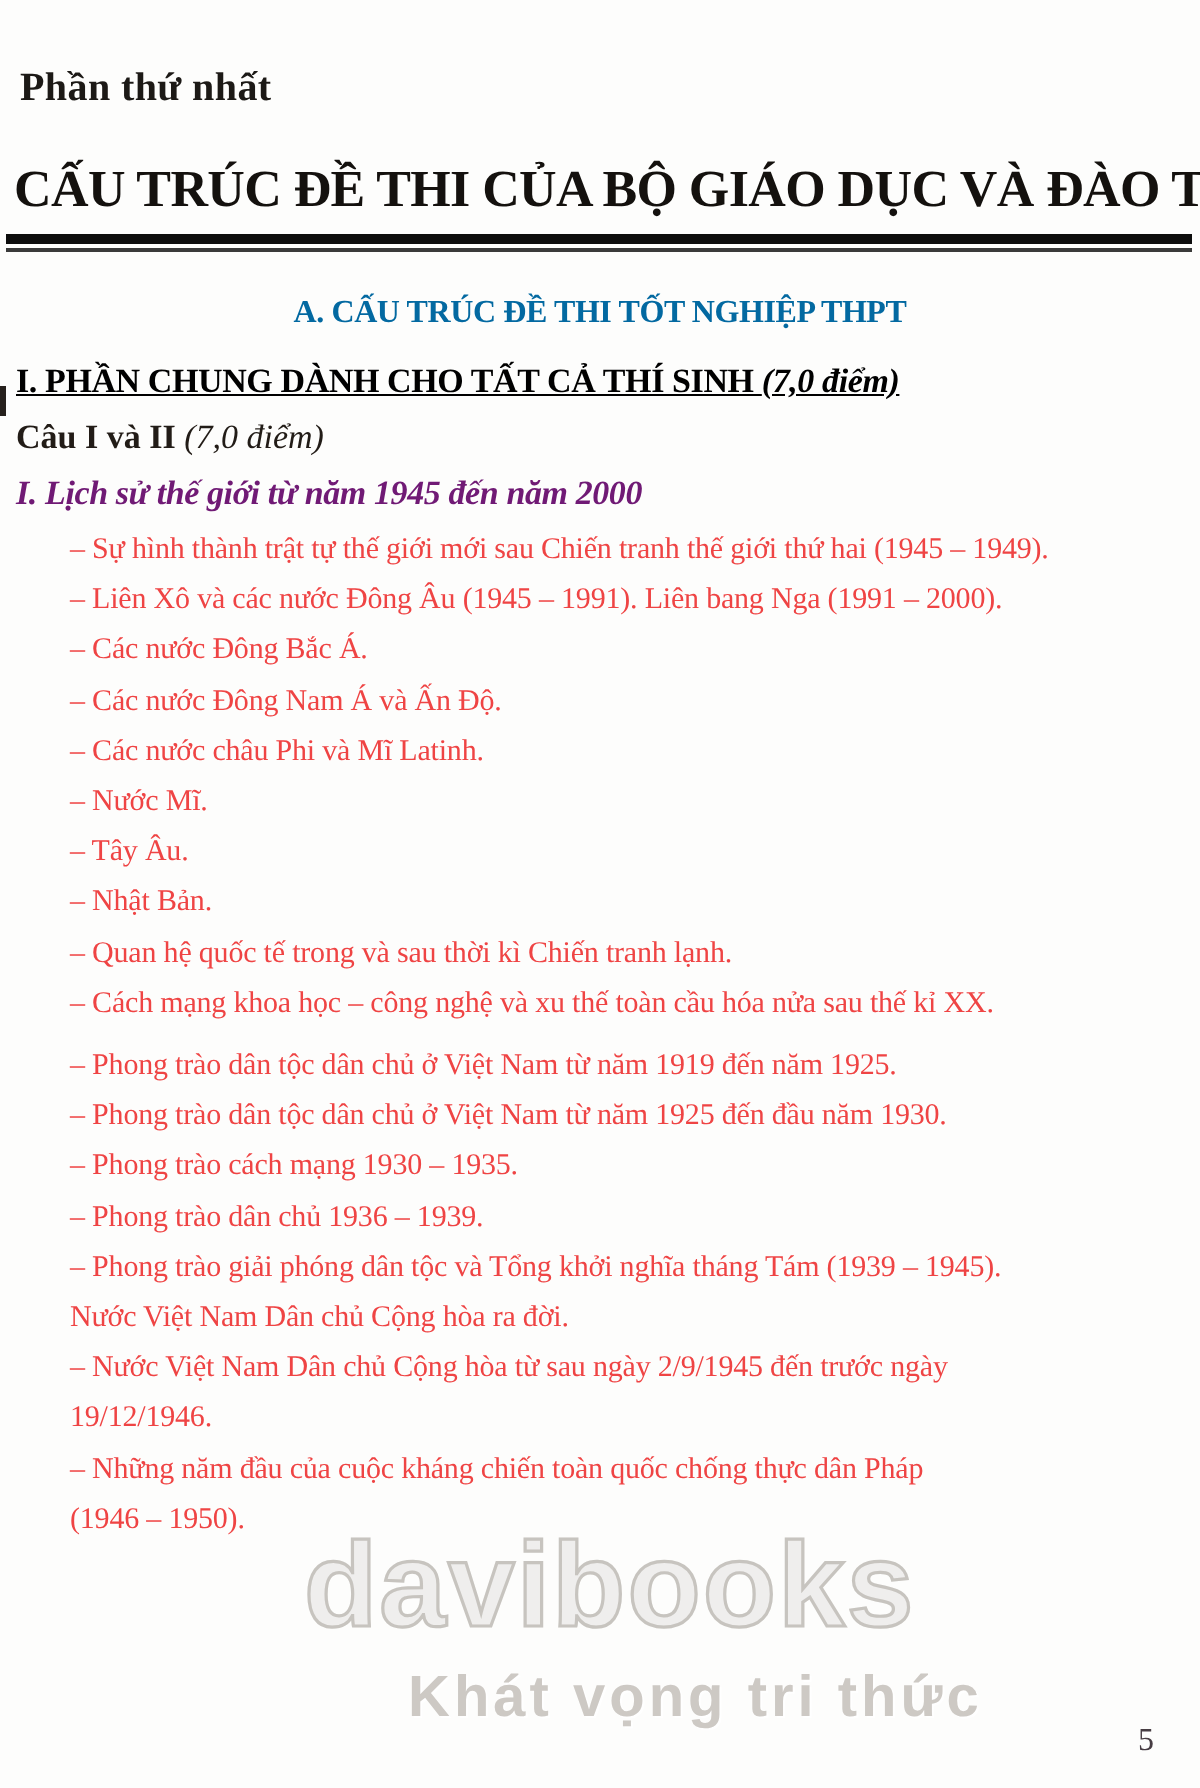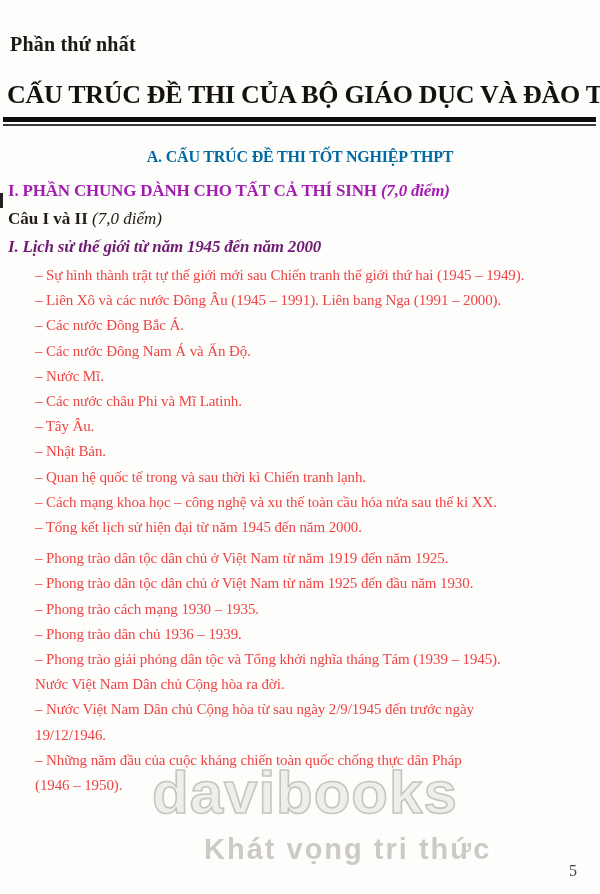--- a/index.html
+++ b/index.html
@@ -44,21 +44,22 @@
     font-weight: bold;
     letter-spacing: -0.2px;
     color: #0369a1;
   }
   .heading-common {
     margin: 15px 8px 0 8px;
     font-size: 17px;
     font-weight: bold;
     letter-spacing: -0.2px;
     white-space: nowrap;
-    color: #a21caf;
+    color: #000000;
+    text-decoration: underline;
   }
   .pts-bold-italic { font-style: italic; font-weight: bold; }
   .question-line {
     margin: 8px 8px 0 8px;
     font-size: 17px;
     color: #221c17;
   }
   .question-label { font-weight: bold; }
   .pts-italic { font-style: italic; }
   .sub-title {
@@ -151,27 +152,26 @@
 
     <div class="question-line"><span class="question-label">Câu I và II </span><span class="pts-italic">(7,0 điểm)</span></div>
 
     <div class="sub-title">I. Lịch sử thế giới từ năm 1945 đến năm 2000</div>
 
     <div class="list">
       <div class="list-item">– Sự hình thành trật tự thế giới mới sau Chiến tranh thế giới thứ hai (1945 – 1949).</div>
       <div class="list-item">– Liên Xô và các nước Đông Âu (1945 – 1991). Liên bang Nga (1991 – 2000).</div>
       <div class="list-item">– Các nước Đông Bắc Á.</div>
       <div class="list-item">– Các nước Đông Nam Á và Ấn Độ.</div>
+      <div class="list-item">– Các nước châu Phi và Mĩ Latinh.</div>
       <div class="list-item">– Nước Mĩ.</div>
-      <div class="list-item">– Các nước châu Phi và Mĩ Latinh.</div>
       <div class="list-item">– Tây Âu.</div>
       <div class="list-item">– Nhật Bản.</div>
       <div class="list-item">– Quan hệ quốc tế trong và sau thời kì Chiến tranh lạnh.</div>
       <div class="list-item">– Cách mạng khoa học – công nghệ và xu thế toàn cầu hóa nửa sau thế kỉ XX.</div>
-      <div class="list-item">– Tổng kết lịch sử hiện đại từ năm 1945 đến năm 2000.</div>
     </div>
 
 
     <div class="list">
       <div class="list-item">– Phong trào dân tộc dân chủ ở Việt Nam từ năm 1919 đến năm 1925.</div>
       <div class="list-item">– Phong trào dân tộc dân chủ ở Việt Nam từ năm 1925 đến đầu năm 1930.</div>
       <div class="list-item">– Phong trào cách mạng 1930 – 1935.</div>
       <div class="list-item">– Phong trào dân chủ 1936 – 1939.</div>
       <div class="list-item">– Phong trào giải phóng dân tộc và Tổng khởi nghĩa tháng Tám (1939 – 1945).
 Nước Việt Nam Dân chủ Cộng hòa ra đời.</div>

